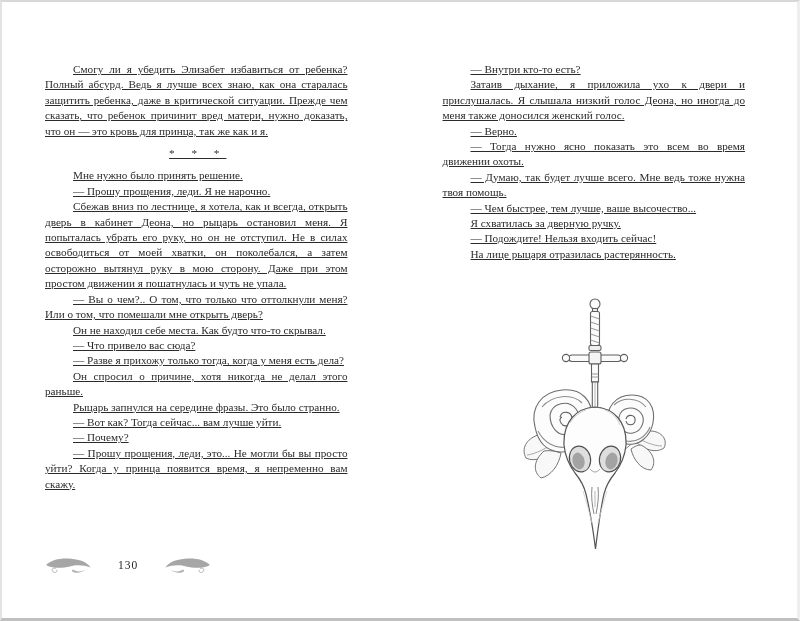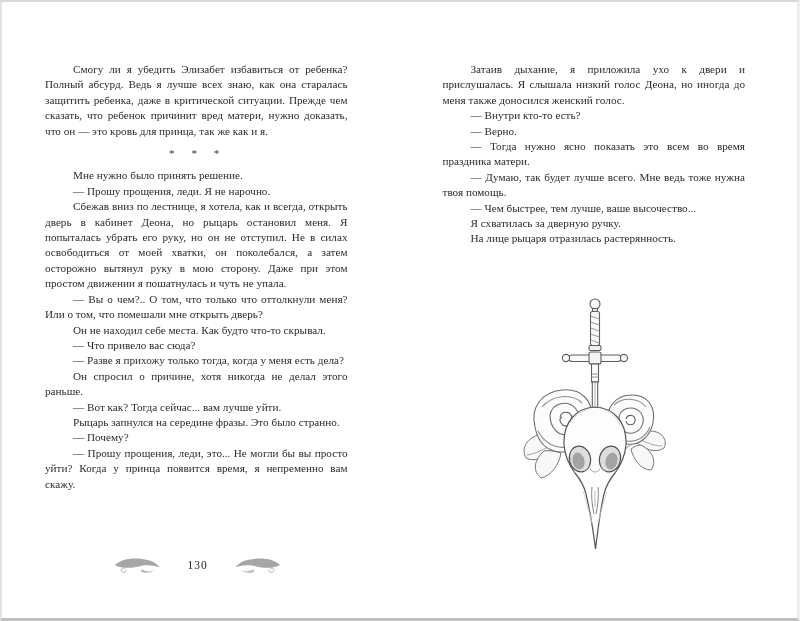--- a/index.html
+++ b/index.html
@@ -6,38 +6,39 @@
   .book{
     width:800px;height:621px;box-sizing:border-box;position:relative;
     background:#ffffff;overflow:hidden;
     border-top:2px solid #d8d8d8;
     border-bottom:3px solid #c0c0c0;
     border-left:2px solid #e3e3e3;
     border-right:3px solid #eeeeee;
     display:flex;
     font-family:"Liberation Serif","DejaVu Serif",serif;
     color:#2b2b2b;
+    text-decoration:underline;
   }
   .page{
     width:400px;height:100%;box-sizing:border-box;position:relative;
     padding:60px 52px 0 43px;
   }
   .page p{
     margin:0;font-size:11.2px;line-height:15.4px;
     text-align:justify;text-indent:28px;
     hyphens:auto;-webkit-hyphens:auto;
   }
   .separator{
     text-align:center !important;text-indent:0 !important;
     font-size:10px;letter-spacing:7px;margin:7px 0 7px 3px !important;
     color:#333;
   }
   .footer{
     position:absolute;left:43px;width:305px;top:552px;height:22px;
-    display:flex;align-items:center;justify-content:center;gap:25px;
+    display:flex;align-items:center;gap:25px;
   }
   .page-number{
     font-size:11.5px;letter-spacing:1px;color:#1e1e1e;
     font-family:"Liberation Serif",serif;
   }
   .ornament{width:48px;height:17px;display:block;}
   .illustration{
     position:absolute;left:122px;top:293px;width:146px;height:264px;
   }
 </style>
@@ -50,48 +51,49 @@
     <p>Смогу ли я убедить Элизабет избавиться от ребенка? Полный абсурд. Ведь я лучше всех знаю, как она старалась защитить ребенка, даже в критической ситуации. Прежде чем сказать, что ребенок причинит вред матери, нужно доказать, что он — это кровь для принца, так же как и я.</p>
     <p class="separator">* * *</p>
     <p>Мне нужно было принять решение.</p>
     <p>— Прошу прощения, леди. Я не нарочно.</p>
     <p>Сбежав вниз по лестнице, я хотела, как и всегда, открыть дверь в кабинет Деона, но рыцарь остановил меня. Я попыталась убрать его руку, но он не отступил. Не в силах освободиться от моей хватки, он поколебался, а затем осторожно вытянул руку в мою сторону. Даже при этом простом движении я пошатнулась и чуть не упала.</p>
     <p>— Вы о чем?.. О том, что только что оттолкнули меня? Или о том, что помешали мне открыть дверь?</p>
     <p>Он не находил себе места. Как будто что-то скрывал.</p>
     <p>— Что привело вас сюда?</p>
     <p>— Разве я прихожу только тогда, когда у меня есть дела?</p>
     <p>Он спросил о причине, хотя никогда не делал этого раньше.</p>
+    <p>Рыцарь запнулся на середине фразы. Это было странно.</p>
     <p>— Вот как? Тогда сейчас... вам лучше уйти.</p>
-    <p>Рыцарь запнулся на середине фразы. Это было странно.</p>
     <p>— Почему?</p>
     <p>— Прошу прощения, леди, это... Не могли бы вы просто уйти? Когда у принца появится время, я непременно вам скажу.</p>
 
     <div class="footer">
       <svg class="ornament" viewBox="0 0 50 18">
         <path d="M1,8 C8,2 20,0 34,3 C40,4 45,7 48,11 C40,8 32,8 26,10 C18,12 10,12 4,10 C2,9.5 1,9 1,8 Z" fill="#a6a6a6"></path>
         <path d="M29,13 C33,16 39,16 43,13 C39,17 32,18 28,15 Z" fill="#b3b3b3"></path>
         <path d="M11,12 C8,11 6,13 8,15.5 C10,17.5 13,16 12,13.5" fill="none" stroke="#ababab" stroke-width="1"></path>
       </svg>
       <span class="page-number">130</span>
       <svg class="ornament" viewBox="0 0 50 18" style="transform:scaleX(-1)">
         <path d="M1,8 C8,2 20,0 34,3 C40,4 45,7 48,11 C40,8 32,8 26,10 C18,12 10,12 4,10 C2,9.5 1,9 1,8 Z" fill="#a6a6a6"></path>
         <path d="M29,13 C33,16 39,16 43,13 C39,17 32,18 28,15 Z" fill="#b3b3b3"></path>
         <path d="M11,12 C8,11 6,13 8,15.5 C10,17.5 13,16 12,13.5" fill="none" stroke="#ababab" stroke-width="1"></path>
       </svg>
     </div>
   </div>
 
   <div class="page">
+    <p>— Внутри кто-то есть?</p>
     <p>Затаив дыхание, я приложила ухо к двери и прислушалась. Я слышала низкий голос Деона, но иногда до меня также доносился женский голос.</p>
-    <p>— Внутри кто-то есть?</p>
     <p>— Верно.</p>
-    <p>— Тогда нужно ясно показать это всем во время праздника матери.</p>
+    <p>— Тогда нужно ясно показать это всем во время движении охоты.</p>
     <p>— Думаю, так будет лучше всего. Мне ведь тоже нужна твоя помощь.</p>
     <p>— Чем быстрее, тем лучше, ваше высочество...</p>
     <p>Я схватилась за дверную ручку.</p>
+    <p>— Подождите! Нельзя входить сейчас!</p>
     <p>На лице рыцаря отразилась растерянность.</p>
 
     <svg class="illustration" viewBox="0 0 146 264" fill="none">
 
       <g stroke="#767676" stroke-width="1" fill="#f8f8f8">
         <path d="M16,140 C4,144 -1,154 4,163 C14,168 27,161 33,151 C27,147 21,142 16,140 Z"></path>
         <path d="M5,160 C14,159 24,153 31,149" stroke="#a9a9a9" fill="none"></path>
         <path d="M22,156 C11,166 11,177 19,183 C29,181 37,170 39,158 C33,156 27,155 22,156 Z"></path>
         <path d="M128,136 C140,136 146,145 142,153 C133,159 121,154 113,146 C118,141 123,137 128,136 Z"></path>
         <path d="M140,151 C131,151 121,146 115,143" stroke="#a9a9a9" fill="none"></path>

